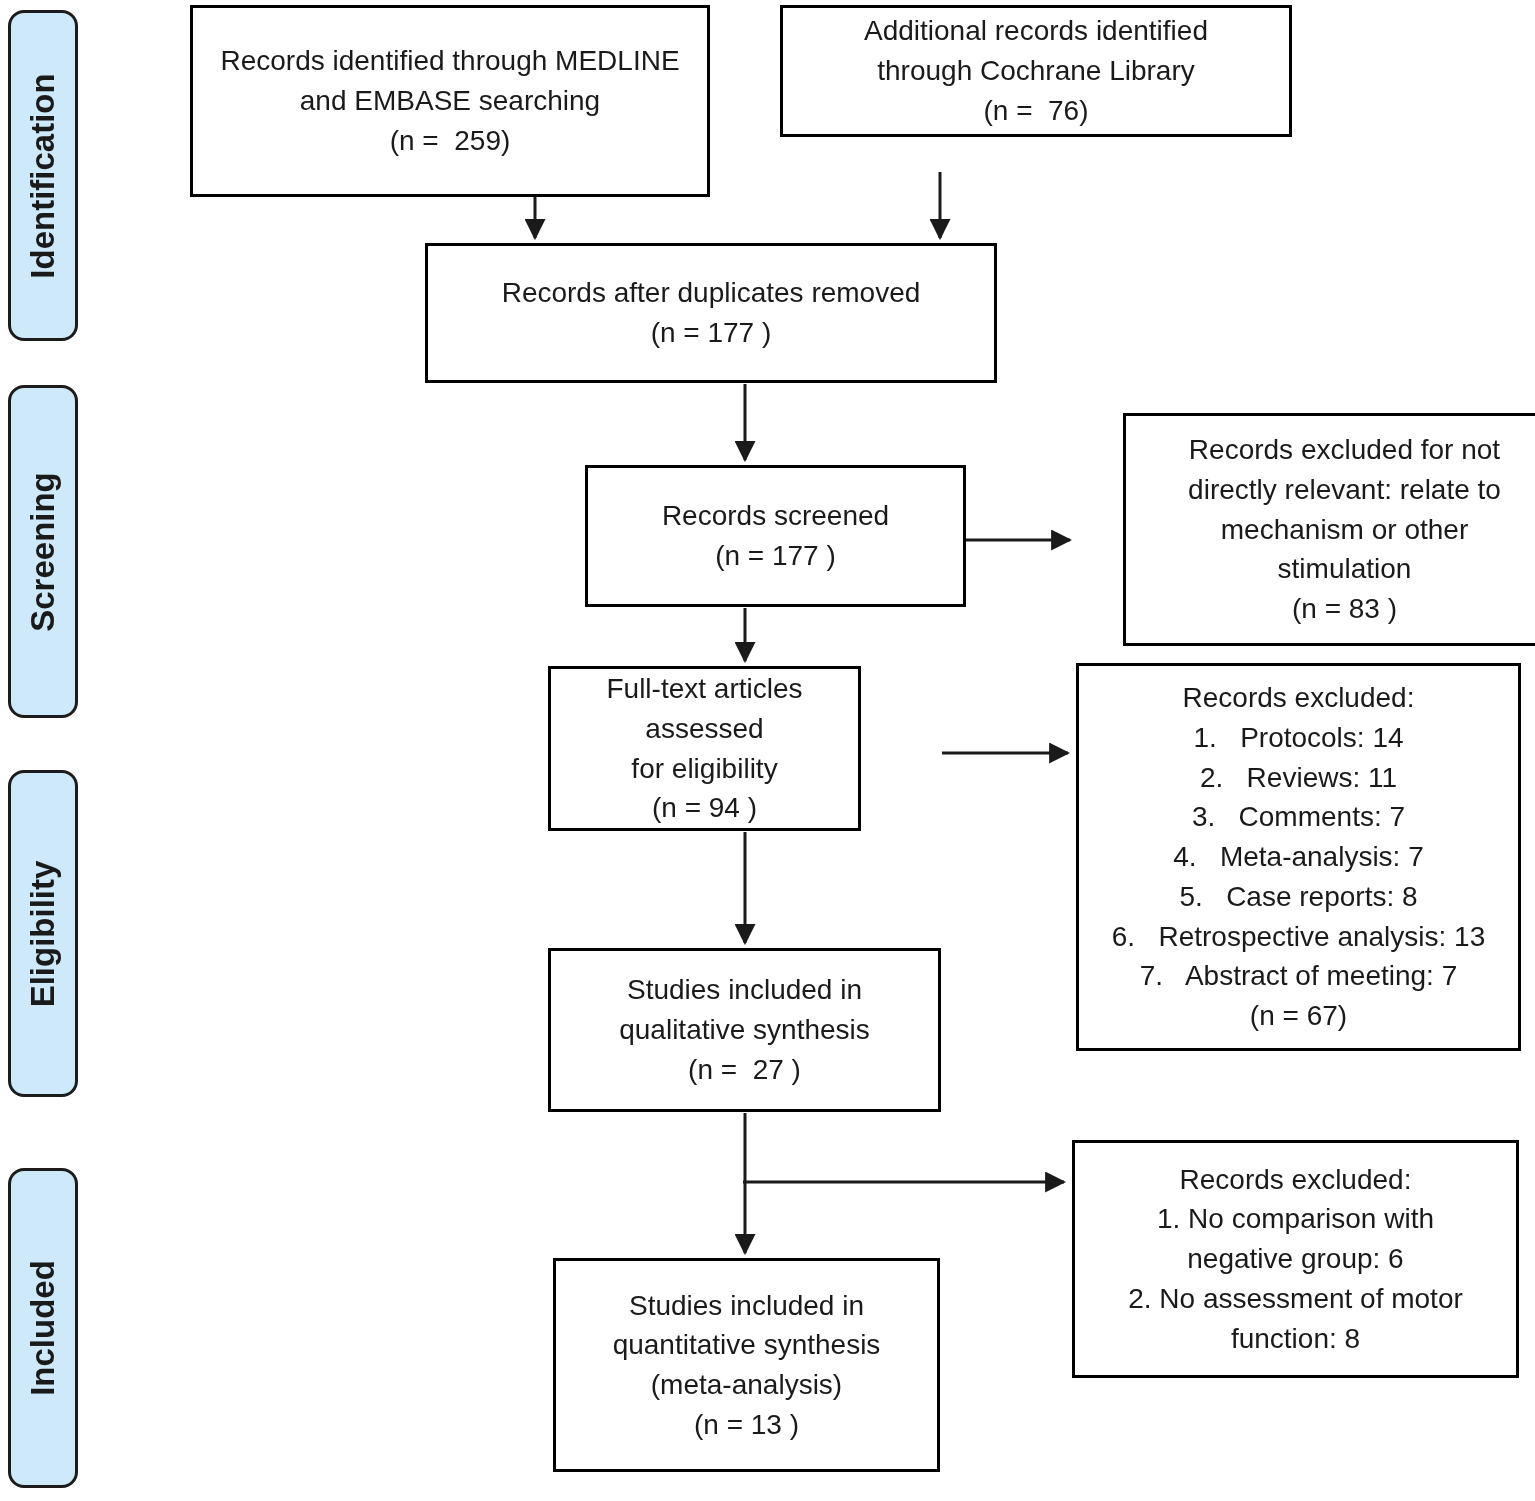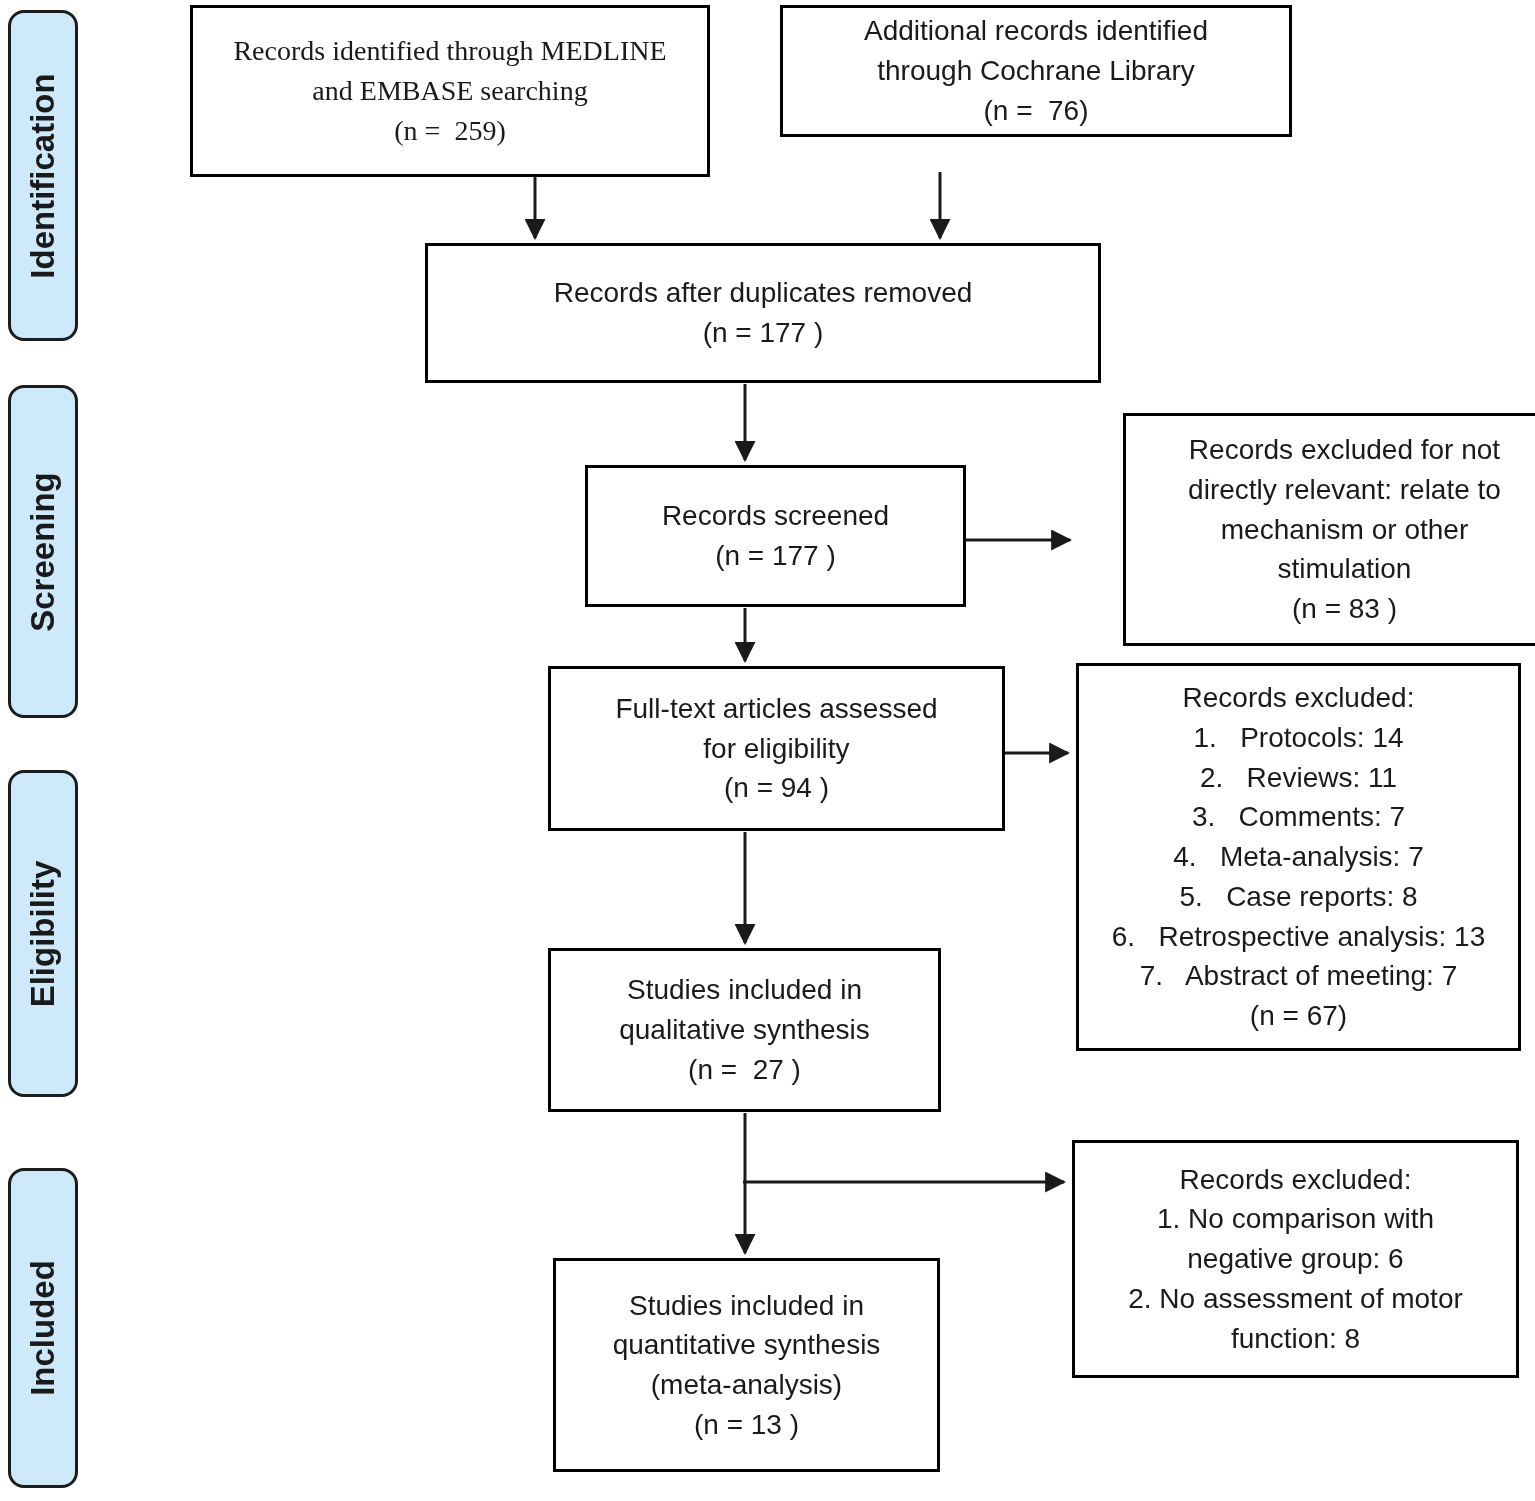--- a/index.html
+++ b/index.html
@@ -85,43 +85,43 @@
   <div class="stage" style="top:385px; height:333px;">
     <span>Screening</span>
   </div>
   <div class="stage" style="top:770px; height:327px;">
     <span>Eligibility</span>
   </div>
   <div class="stage" style="top:1168px; height:320px;">
     <span>Included</span>
   </div>
 
-  <div class="flowbox" style="left:190px; top:5px; width:520px; height:172px;font-family:Liberation Serif, serif;">
+  <div class="flowbox" style="left:190px; top:5px; width:520px; height:192px;">
     <div class="txt">Records identified through MEDLINE
 and EMBASE searching
 (n =  259)</div>
   </div>
 
   <div class="flowbox" style="left:780px; top:5px; width:512px; height:132px;">
     <div class="txt">Additional records identified
 through Cochrane Library
 (n =  76)</div>
   </div>
 
-  <div class="flowbox" style="left:425px; top:243px; width:676px; height:140px;">
+  <div class="flowbox" style="left:425px; top:243px; width:572px; height:140px;">
     <div class="txt">Records after duplicates removed
 (n = 177 )</div>
   </div>
 
   <div class="flowbox" style="left:556px; top:465px; width:381px; height:142px;margin-left:29px;">
     <div class="txt">Records screened
 (n = 177 )</div>
   </div>
 
-  <div class="flowbox" style="left:548px; top:666px; width:457px; height:165px;">
+  <div class="flowbox" style="left:548px; top:666px; width:313px; height:165px;">
     <div class="txt">Full-text articles assessed
 for eligibility
 (n = 94 )</div>
   </div>
 
   <div class="flowbox" style="left:548px; top:948px; width:393px; height:164px;">
     <div class="txt">Studies included in
 qualitative synthesis
 (n =  27 )</div>
   </div>

